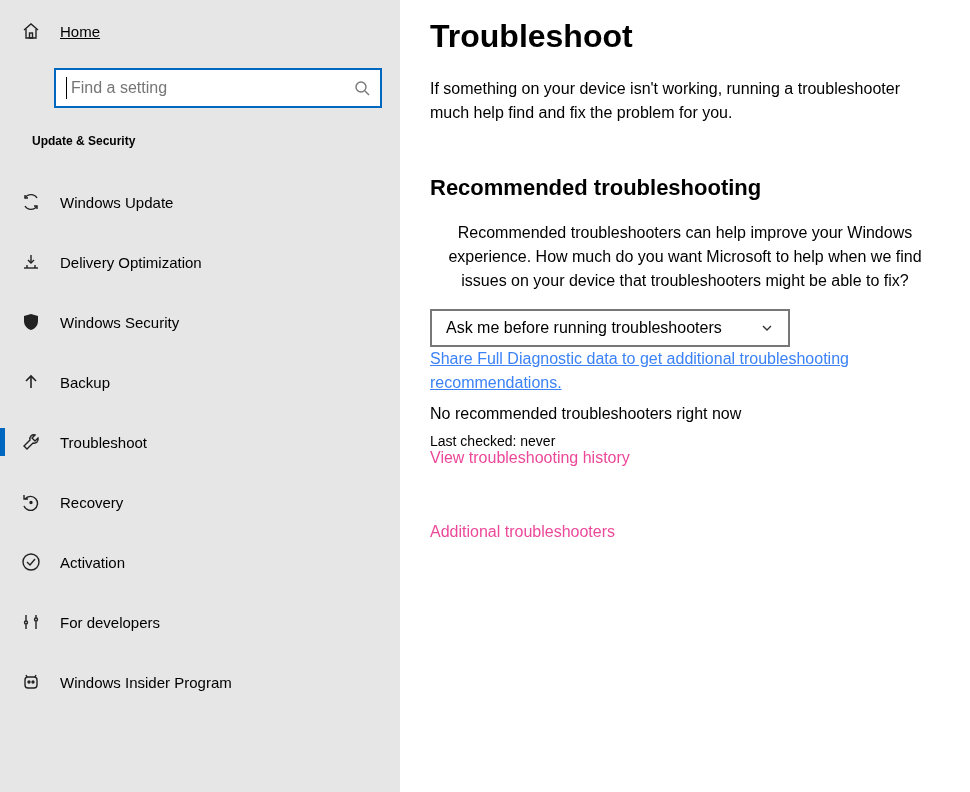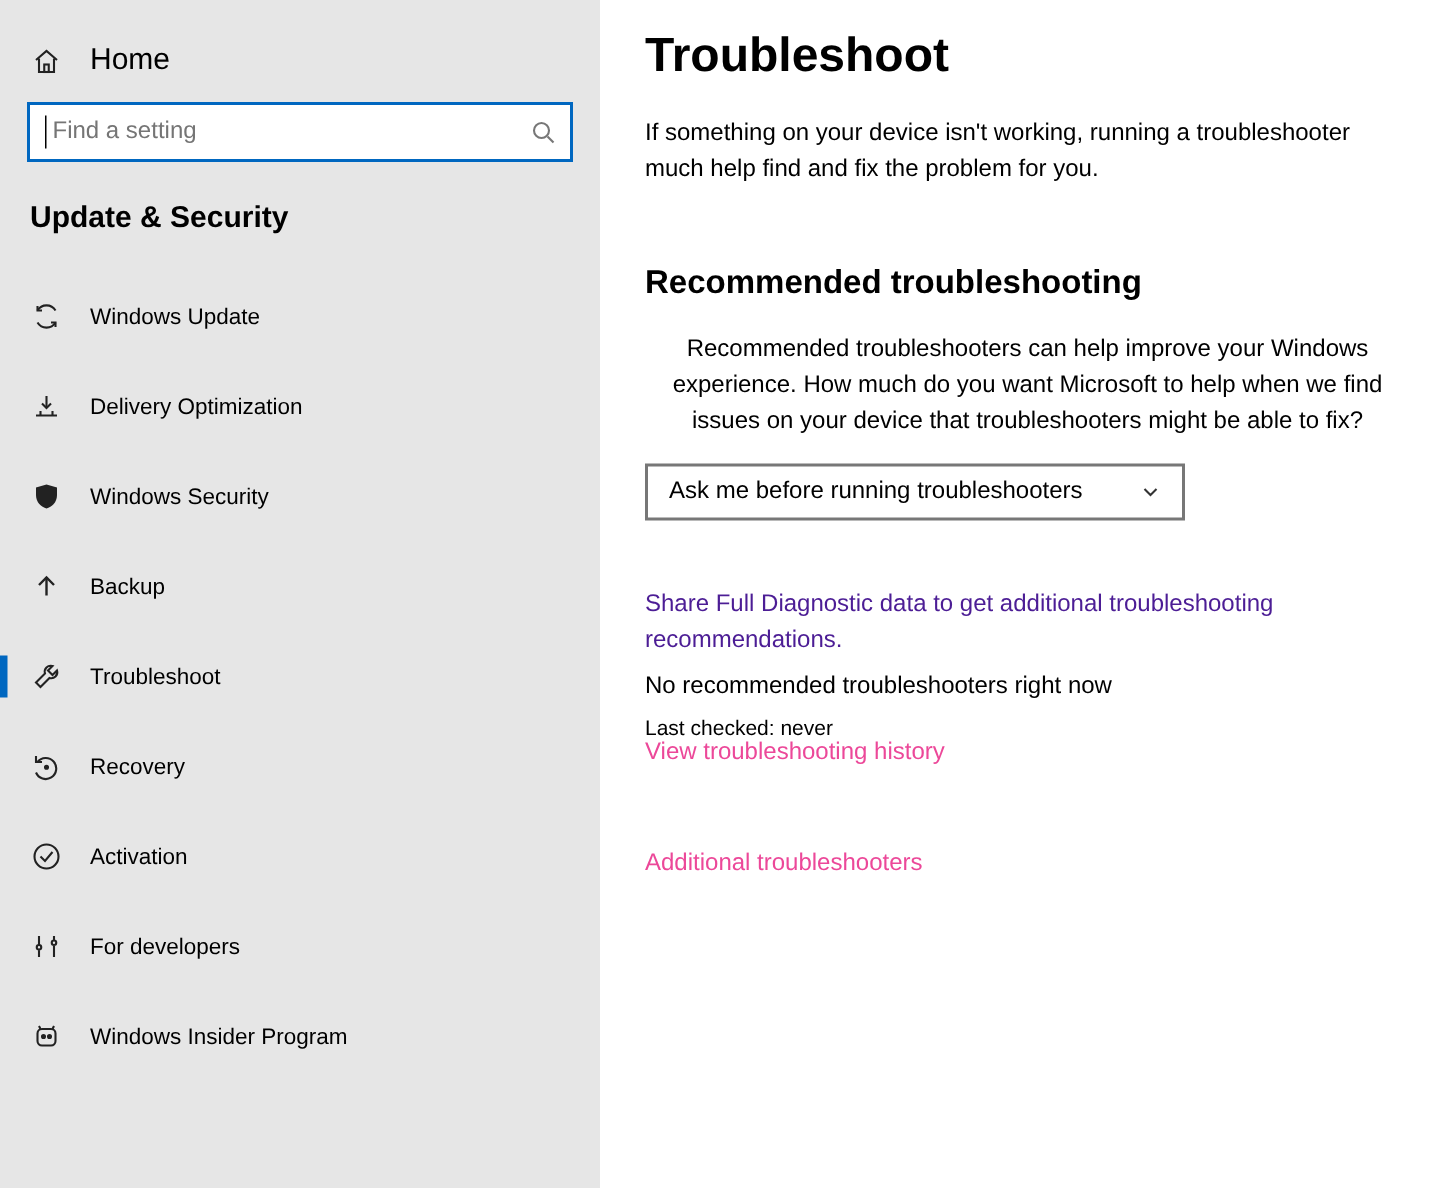--- a/index.html
+++ b/index.html
@@ -13,62 +13,64 @@
   }
   .sidebar {
     position: absolute;
     left: 0; top: 0;
     width: 400px; height: 792px;
     background: #e6e6e6;
     padding-top: 10px;
   }
   .home-row {
     display: flex;
-    align-items: flex-end;
+    align-items: center;
     height: 42px;
     padding: 0 20px;
     cursor: pointer;
-    font-size: 20px;
+    font-size: 15px;
+    text-decoration: underline;
   }
   .home-row .icon, .nav-item .icon {
     width: 22px; height: 22px;
     margin-right: 18px;
     display: flex; align-items: center; justify-content: center;
     color: #222;
   }
   .search-wrap {
     margin: 16px 18px 0 18px;
   }
   .search-box {
     height: 40px;
     border: 2px solid #0067c0;
     background: #fff;
     display: flex;
     align-items: center;
     padding: 0 10px;
+    margin-left: 36px;
   }
   .search-box input {
     flex: 1;
     border: none;
     outline: none;
     font-size: 16px;
     color: #666;
     height: 100%;
     background: transparent;
   }
   .search-box .cursor {
     width: 1px; height: 22px;
     background: #000; margin-right: 2px;
     animation: none;
   }
   .search-icon { color: #555; }
   .section-header {
-    font-size: 20px;
+    font-size: 12px;
     font-weight: 600;
-    padding: 26px 20px 18px 20px;
+    padding: 26px 20px 18px 32px;
   }
   .nav-item {
     display: flex;
     align-items: center;
     height: 48px;
     padding: 0 20px;
     font-size: 15px;
     cursor: pointer;
     margin: 12px 0;
     position: relative;
@@ -110,28 +112,28 @@
   }
   .dropdown {
     display: flex;
     align-items: center;
     justify-content: space-between;
     border: 2px solid #777;
     padding: 8px 14px;
     font-size: 16px;
     width: 360px;
     cursor: pointer;
-    margin-bottom: 44px;
   }
   .dropdown .chev { font-size: 14px; color: #333; }
   .diag-warning {
-    color: #4c1d95;
+    color: #3b82f6;
     font-size: 16px;
     line-height: 1.5;
     margin-bottom: 10px;
+    text-decoration: underline;
   }
   .no-rec {
     font-size: 16px;
     margin-bottom: 10px;
   }
   .last-checked {
     font-size: 14px;
   }
   .link {
     color: #ec4899;

